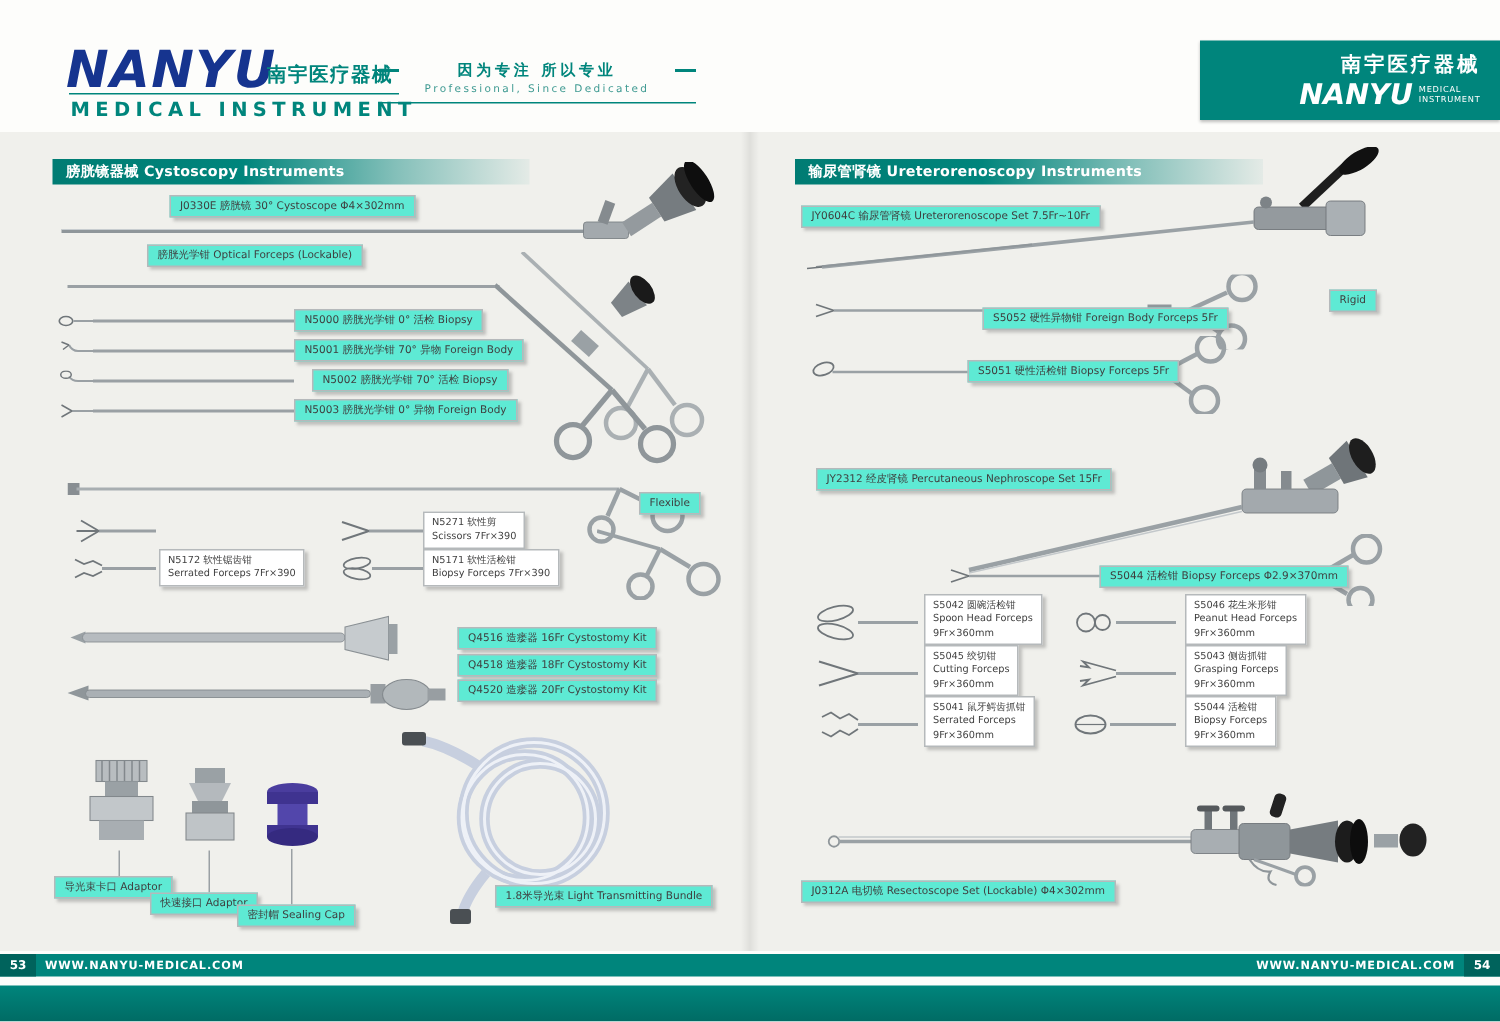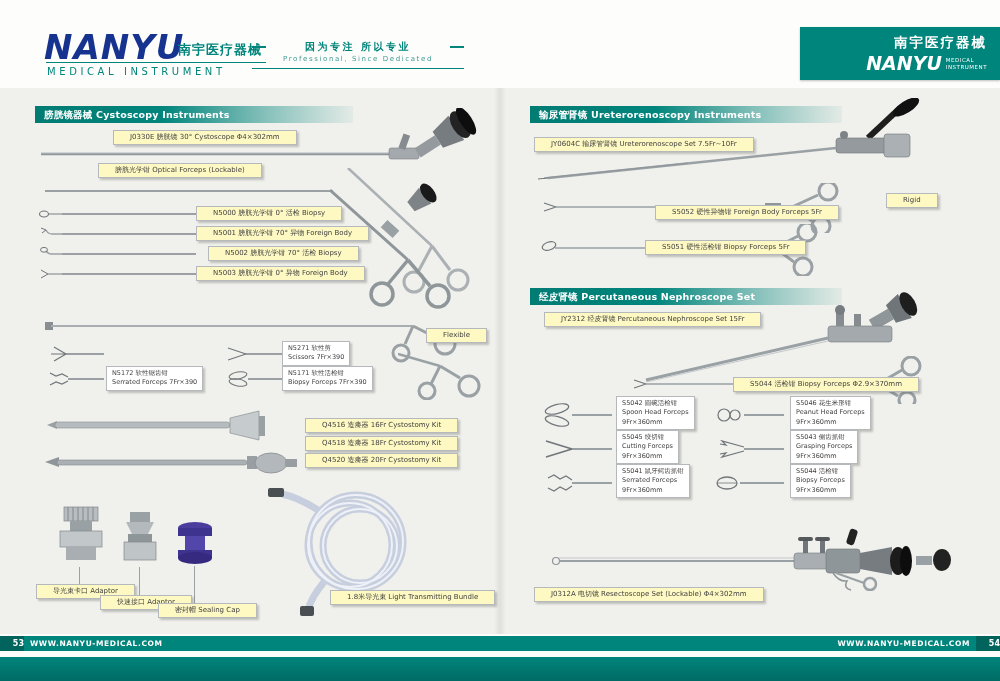--- a/index.html
+++ b/index.html
@@ -4,40 +4,40 @@
 <style>
 *{margin:0;padding:0;box-sizing:border-box}
 html,body{width:1000px;height:681px}
 body{font-family:"DejaVu Sans","Liberation Sans",sans-serif;background:#fff}
 .page{position:relative;width:1000px;height:681px;background:#fdfdfb;overflow:hidden}
 .page>*{position:absolute}
 .content-bg{left:0;top:88px;width:1000px;height:546px;background:#f0f0ec}
 .gutter{left:494px;top:88px;width:12px;height:546px;background:linear-gradient(90deg,rgba(0,0,0,0) 0%,rgba(0,0,0,.07) 50%,rgba(0,0,0,0) 100%)}
 .logo-text{font-size:34px;font-weight:800;font-style:italic;color:#16348f;letter-spacing:1px;line-height:1}
 .logo-cn{font-size:13px;font-weight:bold;color:#00857C;letter-spacing:1px}
-.logo-sub{font-size:10px;font-weight:normal;color:#00857C;letter-spacing:3.6px}
+.logo-sub{font-size:13px;font-weight:bold;color:#00857C;letter-spacing:3.6px}
 .hdr-line{height:1px;background:#00857C}
 .sline{height:1.5px;background:#00857C}
 .slogan-cn{font-size:10px;font-weight:bold;color:#00857C;letter-spacing:2.5px;text-align:center}
 .slogan-en{font-size:7px;color:#3f9a92;letter-spacing:1.6px;text-align:center}
 .badge{background:#00857C;color:#fff;text-align:right;padding:7px 13px 0 0;box-shadow:0 1px 2px rgba(0,0,0,.25)}
 .badge-cn{font-size:13.5px;font-weight:bold;letter-spacing:2px}
 .badge-row{display:flex;justify-content:flex-end;align-items:flex-start;gap:4px;margin-top:2px}
 .badge-logo{font-size:19px;font-weight:800;font-style:italic;line-height:1}
 .badge-sub{display:flex;flex-direction:column;font-size:5.5px;letter-spacing:.5px;text-align:left;line-height:1.25;padding-top:3px}
 .banner{height:17px;line-height:17px;padding-left:9px;font-size:9.5px;font-weight:bold;color:#fff;letter-spacing:.2px;
 background:linear-gradient(90deg,#007c73 0%,#00857C 40%,rgba(0,133,124,.45) 72%,rgba(0,133,124,.05) 100%)}
-.lbl{background:#fef9c3;border:1px solid #b5b9bb;box-shadow:2px 2px 2px rgba(100,100,100,.35);font-size:7px;color:#3f3f3f;padding:3px 16px;white-space:nowrap;line-height:1}
+.lbl{background:#5eead4;border:1px solid #b5b9bb;box-shadow:2px 2px 2px rgba(100,100,100,.35);font-size:7px;color:#3f3f3f;padding:3px 6px;white-space:nowrap;line-height:1}
 .lbl2{background:#fff;border:1px solid #b5b9bb;box-shadow:2px 2px 2px rgba(100,100,100,.35);font-size:6.5px;color:#3f3f3f;padding:2px 5px;white-space:nowrap;line-height:1.45}
 .lbl2 span{display:block}
 .shaft{height:1.5px;background:#9aa0a4}
 .leader{width:1px;background:#9aa0a4}
 .footer-strip{left:0;top:636px;width:1000px;height:15px;background:#00857C}
 .footer-strip>*{position:absolute;top:0;height:15px;line-height:15px}
-.pageno{width:24px;background:#00635C;color:#fff;font-size:8px;font-weight:bold;text-align:right}
+.pageno{width:24px;background:#00635C;color:#fff;font-size:8px;font-weight:bold;text-align:center}
 .site{color:#fff;font-size:7.5px;font-weight:bold;letter-spacing:.6px}
 .footer-band{left:0;top:657px;width:1000px;height:24px;background:linear-gradient(180deg,#00857C,#006B64)}
 </style>
 </head>
 <body>
 
 <div class="page">
   <div class="content-bg"></div>
   <div class="gutter"></div>
 
@@ -278,21 +278,20 @@
   <svg style="left:540px;top:224px" width="310" height="52" viewBox="0 0 310 52">
     <ellipse cx="9" cy="22" rx="7" ry="4" fill="none" stroke="#70767a" stroke-width="1.2" transform="rotate(-18 9 22)"></ellipse>
     <line x1="15" y1="24" x2="235" y2="24" stroke="#9aa1a5" stroke-width="1.6"></line>
     <line x1="235" y1="24" x2="258" y2="12" stroke="#9aa1a5" stroke-width="3"></line>
     <circle cx="267" cy="8" r="9" fill="none" stroke="#9aa1a5" stroke-width="3"></circle>
     <line x1="235" y1="24" x2="254" y2="38" stroke="#9aa1a5" stroke-width="3"></line>
     <circle cx="263" cy="43" r="9" fill="none" stroke="#9aa1a5" stroke-width="3"></circle>
   </svg>
   <div class="lbl" style="left:645px;top:240px">S5051 硬性活检钳 Biopsy Forceps 5Fr</div>
 
-  <div class="banner" style="left:530px;top:288px;width:312px">经皮肾镜 Percutaneous Nephroscope Set</div>
 
   <svg style="left:632px;top:280px" width="290" height="118" viewBox="0 0 290 118">
     <g transform="rotate(-30 252 38)">
       <rect x="238" y="32" width="22" height="12" fill="#8f969a"></rect>
       <polygon points="260,28 276,24 276,52 260,48" fill="#6f7579"></polygon>
       <ellipse cx="280" cy="38" rx="7" ry="13" fill="#1e1e1e"></ellipse>
     </g>
     <rect x="196" y="46" width="64" height="16" rx="3" fill="#a3a9ad" stroke="#767c80" stroke-width="0.6"></rect>
     <rect x="204" y="32" width="8" height="14" fill="#858b8f"></rect>
     <circle cx="208" cy="30" r="5" fill="#767c80"></circle>

